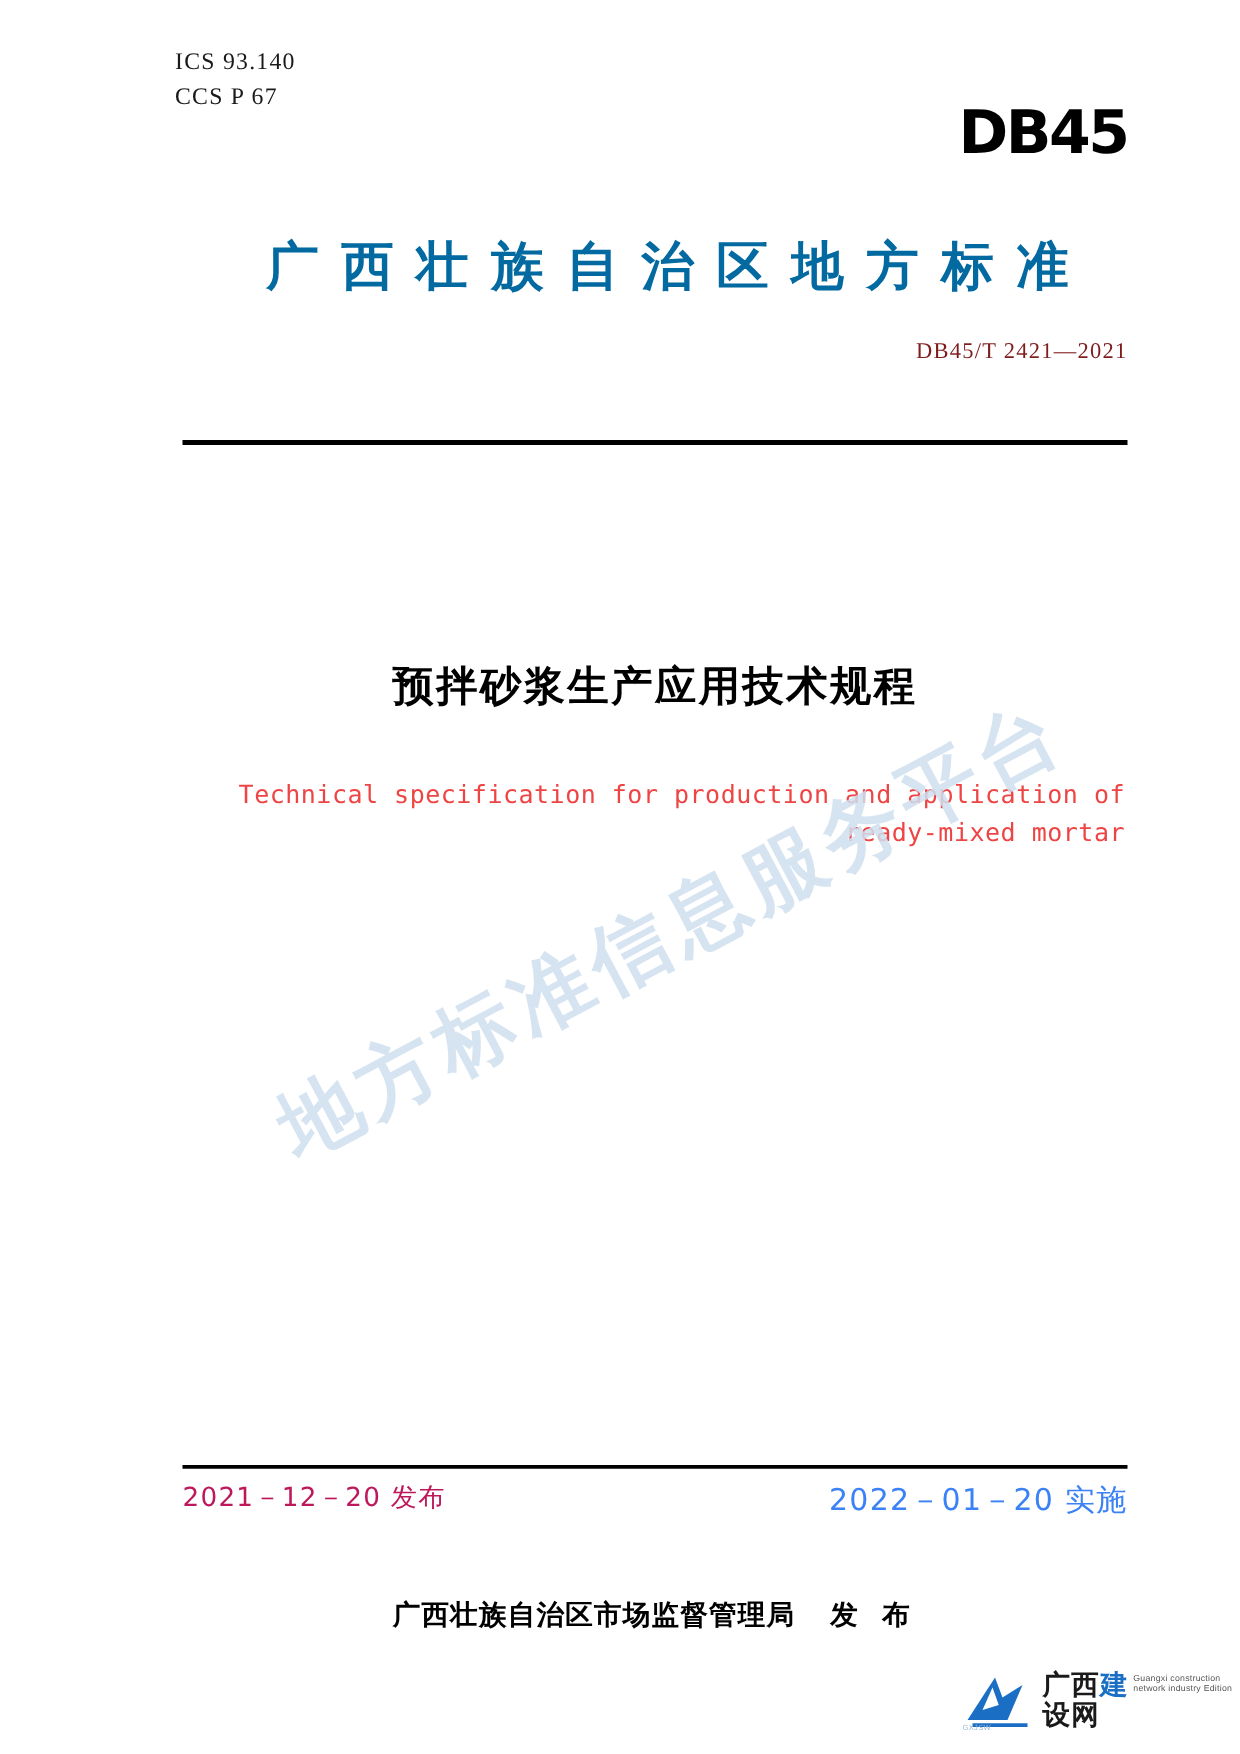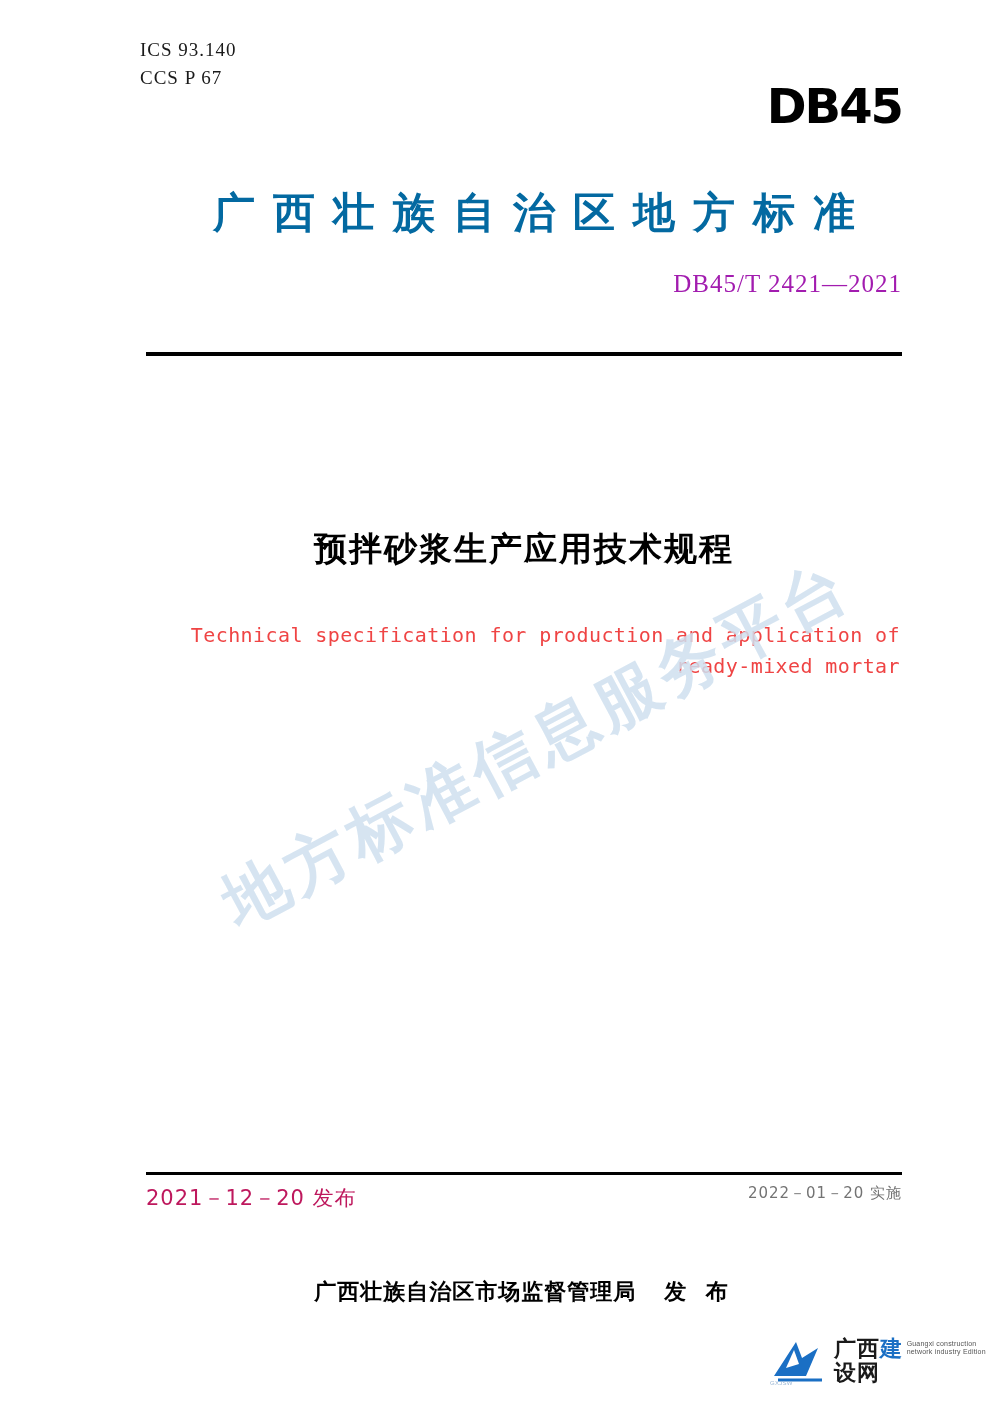--- a/index.html
+++ b/index.html
@@ -61,23 +61,23 @@
     text-indent: 18px;
     color: #0369a1;
     padding-left: 20px;
   }
 
   .std-number {
     position: absolute;
     right: 118px;
     top: 270px;
     font-family: "Liberation Serif", serif;
-    font-size: 25px;
-    letter-spacing: 1px;
-    color: #a21caf;
+    font-size: 18px;
+    letter-spacing: 1px;
+    color: #7f1d1d;
   }
 
   .rule-thick {
     position: absolute;
     left: 118px;
     right: 118px;
     top: 352px;
     height: 4px;
     background: #000;
   }
@@ -147,23 +147,23 @@
     font-size: 21px;
     letter-spacing: 1px;
     color: #be185d;
   }
 
   .date-impl {
     position: absolute;
     right: 118px;
     top: 1184px;
     font-family: "DejaVu Sans", sans-serif;
-    font-size: 15px;
-    letter-spacing: 1px;
-    color: #737373;
+    font-size: 24px;
+    letter-spacing: 1px;
+    color: #3b82f6;
   }
 
   .publisher {
     position: absolute;
     left: 0;
     right: 0;
     top: 1277px;
     text-align: center;
     font-family: "DejaVu Sans", sans-serif;
     font-weight: bold;

